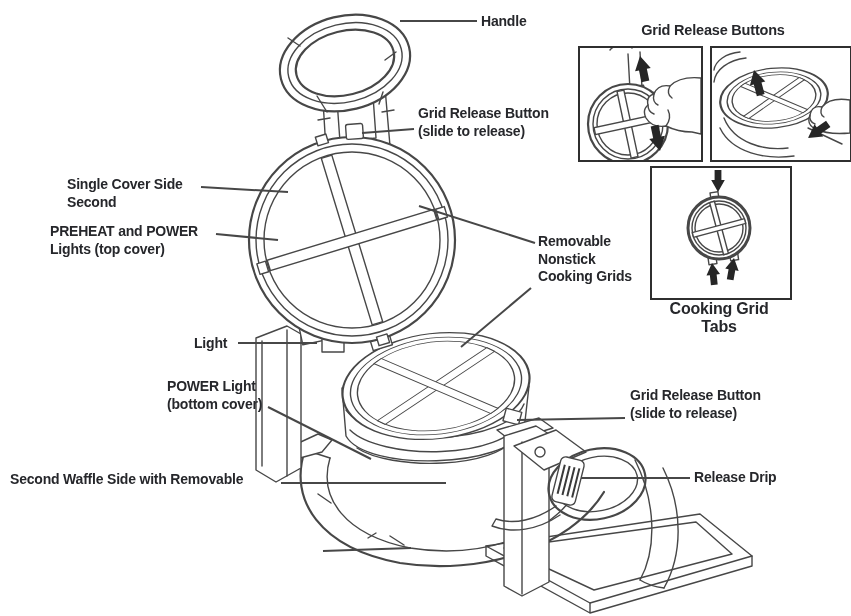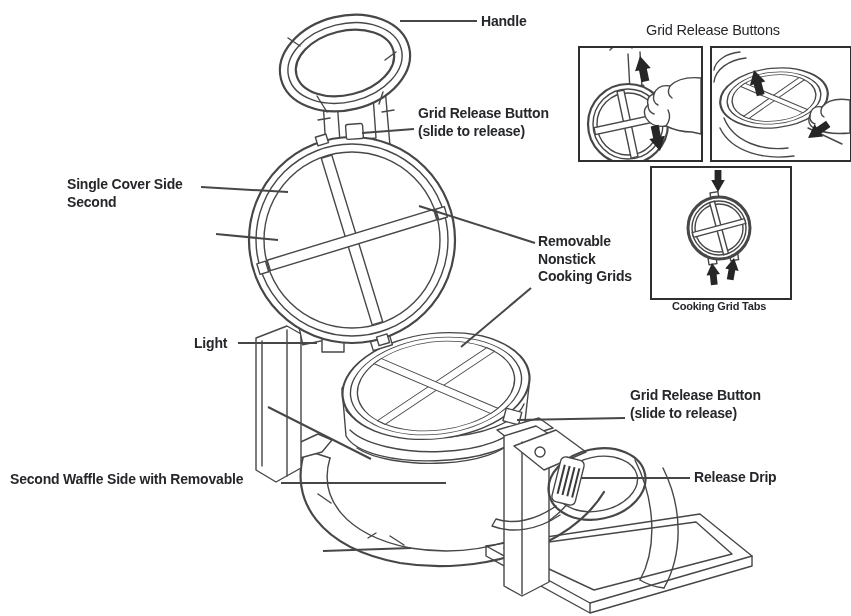--- a/index.html
+++ b/index.html
@@ -6,23 +6,23 @@
     --text:#26272b; --line:#474747; --arrow:#262626; --inset-border:#2f2f2f; --background:#ffffff;
   }
   html,body{margin:0;padding:0;background:var(--background);}
   .stage{position:relative;width:851px;height:616px;background:var(--background);
          font-family:"Liberation Sans",sans-serif;overflow:hidden;}
   .stage svg{display:block;}
   .art{position:absolute;left:0;top:0;}
   .lbl{position:absolute;font-weight:bold;font-size:14px;line-height:17.5px;
        color:var(--text);letter-spacing:-0.2px;white-space:nowrap;}
   .inset-title{position:absolute;left:578px;top:22px;width:270px;text-align:center;
-       font-weight:normal;font-size:14.5px;color:var(--text);letter-spacing:-0.2px;}
+       font-weight:bold;font-size:14.5px;color:var(--text);letter-spacing:-0.2px;}
   .inset-caption{position:absolute;left:650px;top:300px;width:138px;text-align:center;
-       font-weight:bold;font-size:11px;color:var(--text);letter-spacing:-0.2px;}
+       font-weight:bold;font-size:16px;color:var(--text);letter-spacing:-0.2px;}
   .inset{position:absolute;border:2px solid var(--inset-border);background:#fff;overflow:hidden;}
   .box1{left:578px;top:46px;width:121px;height:112px;}
   .box2{left:710px;top:46px;width:138px;height:112px;}
   .box3{left:650px;top:166px;width:138px;height:130px;}
   
   .ln{stroke:var(--line);fill:none;stroke-width:1.4;stroke-linecap:round;stroke-linejoin:round;}
   .ln2{stroke:var(--line);fill:none;stroke-width:2.2;stroke-linecap:round;stroke-linejoin:round;}
   .wf{fill:#fff;stroke:var(--line);stroke-width:1.4;stroke-linejoin:round;}
   .wf2{fill:#fff;stroke:var(--line);stroke-width:2.2;stroke-linejoin:round;}
   .pc{stroke:#575757;stroke-width:1.1;fill:none;}
@@ -173,31 +173,39 @@
   <div class="lbl" style="left:418px;top:105px">
     <div>Grid Release Button</div>
     <div>(slide to release)</div>
   </div>
 
   <div class="lbl" style="left:67px;top:176px">
     <div>Single Cover Side</div>
     <div>Second</div>
   </div>
 
+  <div class="lbl" style="left:50px;top:223px">
+    <div>PREHEAT and POWER</div>
+    <div>Lights (top cover)</div>
+  </div>
 
   <div class="lbl" style="left:538px;top:233px">
     <div>Removable</div>
     <div>Nonstick</div>
     <div>Cooking Grids</div>
   </div>
 
   <div class="lbl" style="left:194px;top:335px">
     <span>Light</span>
   </div>
 
+  <div class="lbl" style="left:167px;top:378px">
+    <div>POWER Light</div>
+    <div>(bottom cover)</div>
+  </div>
 
   <div class="lbl" style="left:630px;top:387px">
     <div>Grid Release Button</div>
     <div>(slide to release)</div>
   </div>
 
   <div class="lbl" style="left:694px;top:469px">
     <span>Release Drip</span>
   </div>
 

